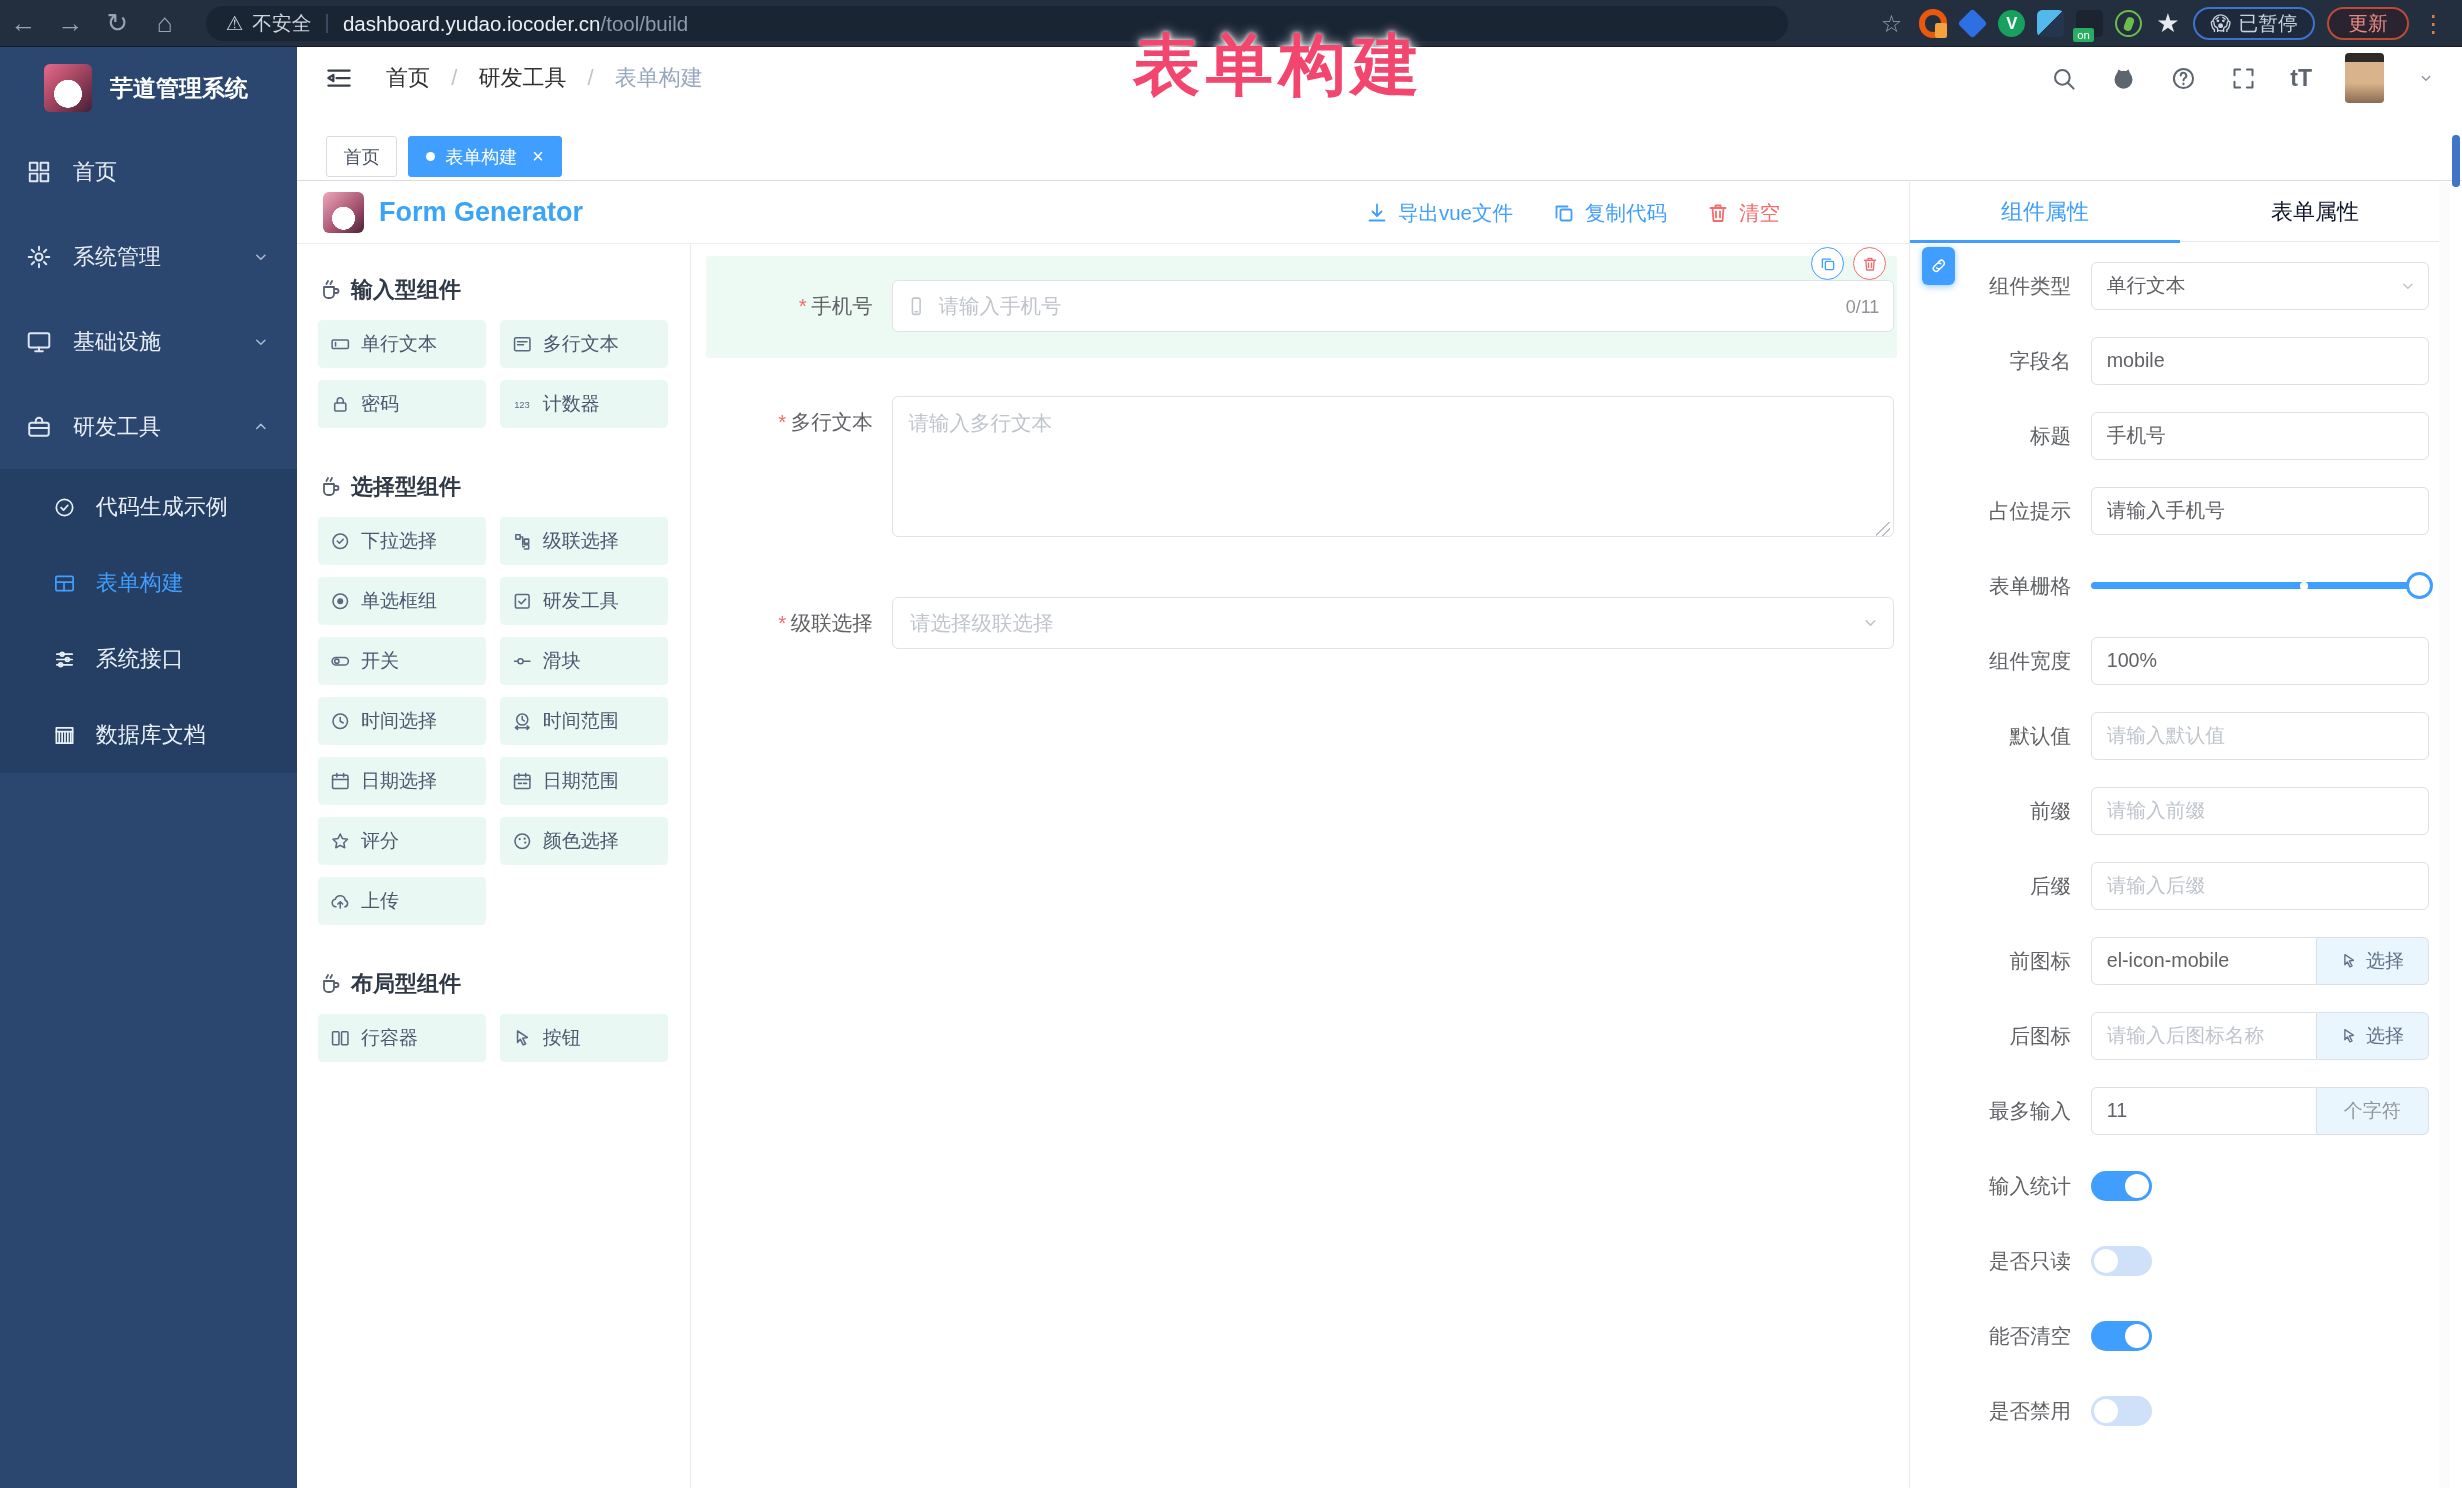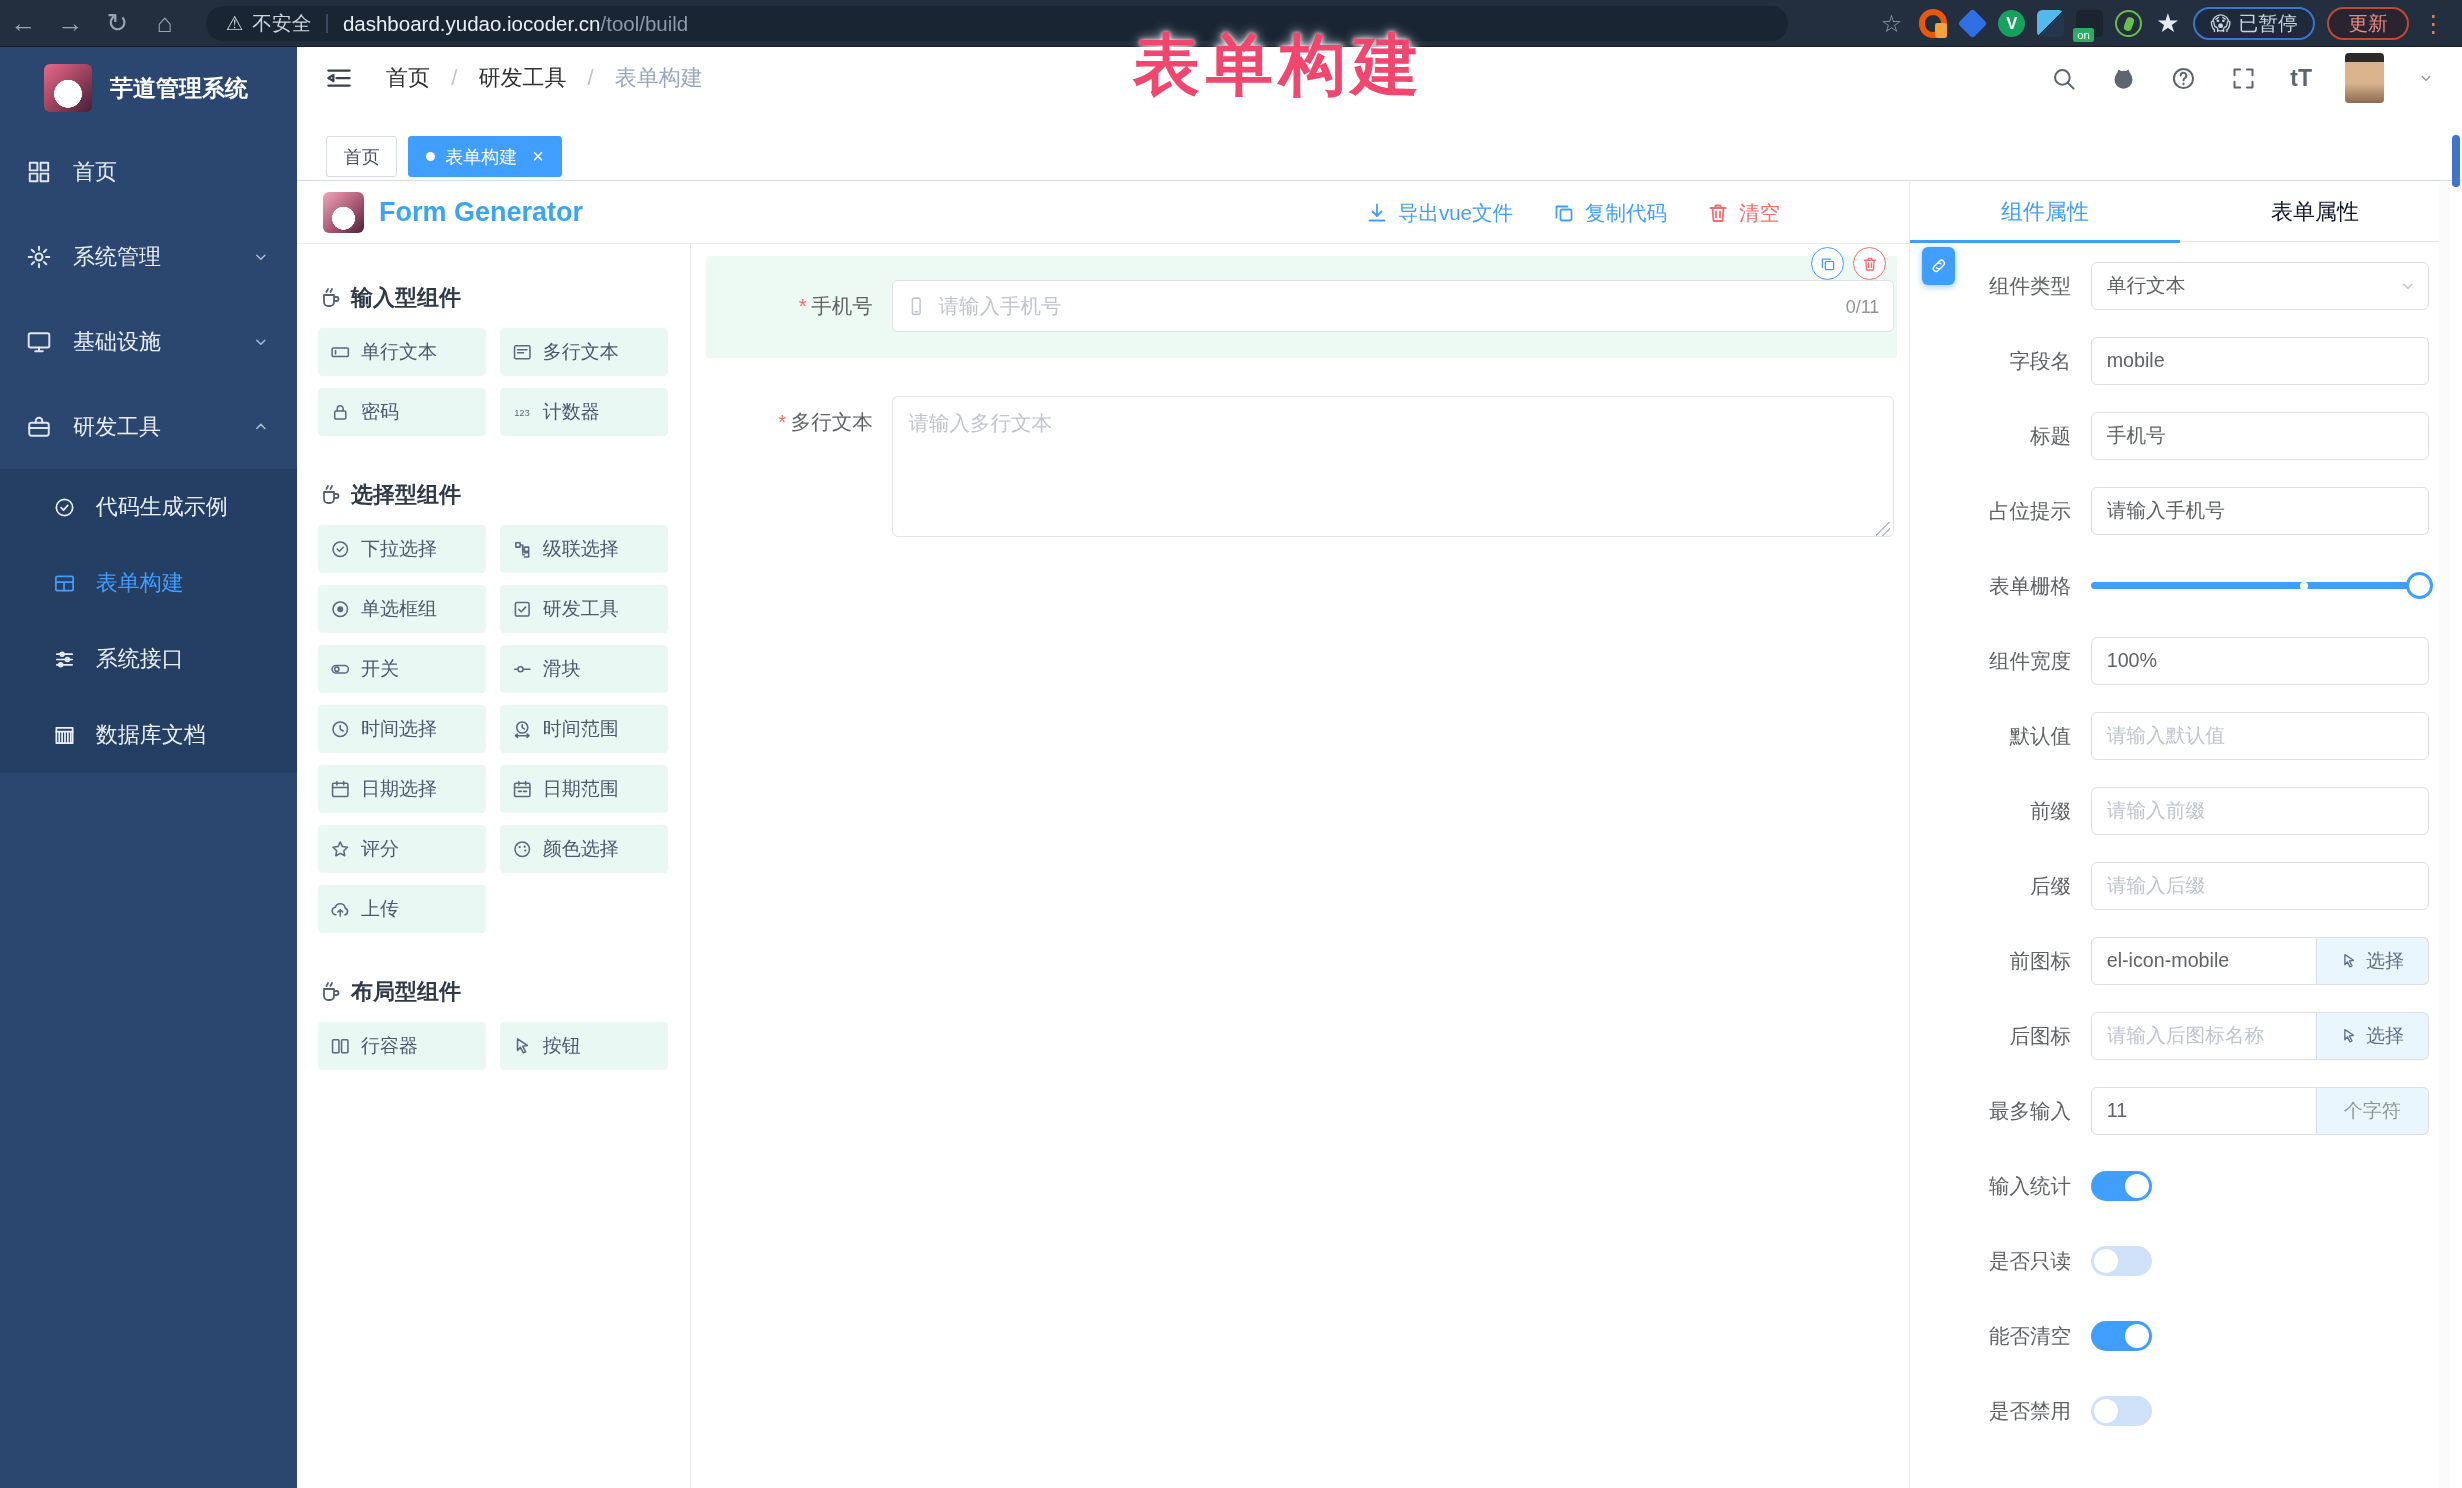--- a/index.html
+++ b/index.html
@@ -82,21 +82,21 @@
   .gen-actions{margin-left:auto;display:flex;align-items:center;gap:39px;}
   .gact{display:flex;align-items:center;gap:9px;font-size:20.5px;color:#409eff;cursor:pointer;}
   .gact .gi{width:24px;height:24px;}
   .gact.danger{color:#f56c6c;}
   
   .palette{position:absolute;left:297px;top:244px;width:394px;height:1244px;background:#fff;border-right:1.5px solid #e8ebf1;
            padding:23px 0 0 21px;box-sizing:border-box;}
   .psec-title{display:flex;align-items:center;gap:9px;font-size:22px;color:#2f3947;font-weight:600;margin:0 0 15px 0;}
   .psec-title .si{width:24px;height:24px;color:#55616f;}
   .psec{margin-top:44px;}
-  .psec.first{margin-top:16px;}
+  .psec.first{margin-top:8px;}
   .pgrid{display:grid;grid-template-columns:168px 168px;gap:12px 13.6px;}
   .chip{height:48px;border-radius:4.5px;background:#e9f8f2;display:flex;align-items:center;padding-left:12px;gap:10.6px;
         font-size:19px;color:#4c5870;cursor:grab;}
   .chip .ci{width:20.5px;height:20.5px;color:#5b6880;flex:0 0 auto;}
   
   .canvas{position:absolute;left:691px;top:244px;width:1218px;height:1244px;background:#fff;}
   .sel-block{position:absolute;left:15px;top:12px;width:1191px;height:102px;background:#edf9f3;border-radius:3px;}
   .frow{position:absolute;display:flex;align-items:center;}
   .flabel{width:162px;text-align:right;font-size:20.5px;color:#606266;flex:0 0 auto;}
   .req{color:#f56c6c;margin-right:4.5px;}
@@ -655,20 +655,31 @@
     </div>
 
     <div class="frow" style="left:19.7px;top:152px;align-items:flex-start;">
       <span class="flabel" style="margin-top:12px;"><span class="req">*</span><span>多行文本</span></span>
       <span class="fctrl">
         <textarea class="ctext" placeholder="请输入多行文本" style=""></textarea>
         <span class="grip"></span>
       </span>
     </div>
 
+    <div class="frow" style="left:19.7px;top:353px;height:52px;">
+      <span class="flabel"><span class="req">*</span><span>级联选择</span></span>
+      <span class="fctrl">
+        <span class="cselect">
+            <span>请选择级联选择</span>
+          </span>
+        <svg class="ic csel-caret" viewBox="0 0 28 28" width="21" height="21">
+            <use href="#i-caret"></use>
+          </svg>
+      </span>
+    </div>
   </div>
 
   <div class="panel">
     <div class="ptabs">
       <div class="ptab active">组件属性</div>
       <div class="ptab">表单属性</div>
       <div class="ptab-line"></div>
     </div>
     <div class="chain-btn">
       <svg class="ic li" viewBox="0 0 26 26" width="19.7" height="19.7">

